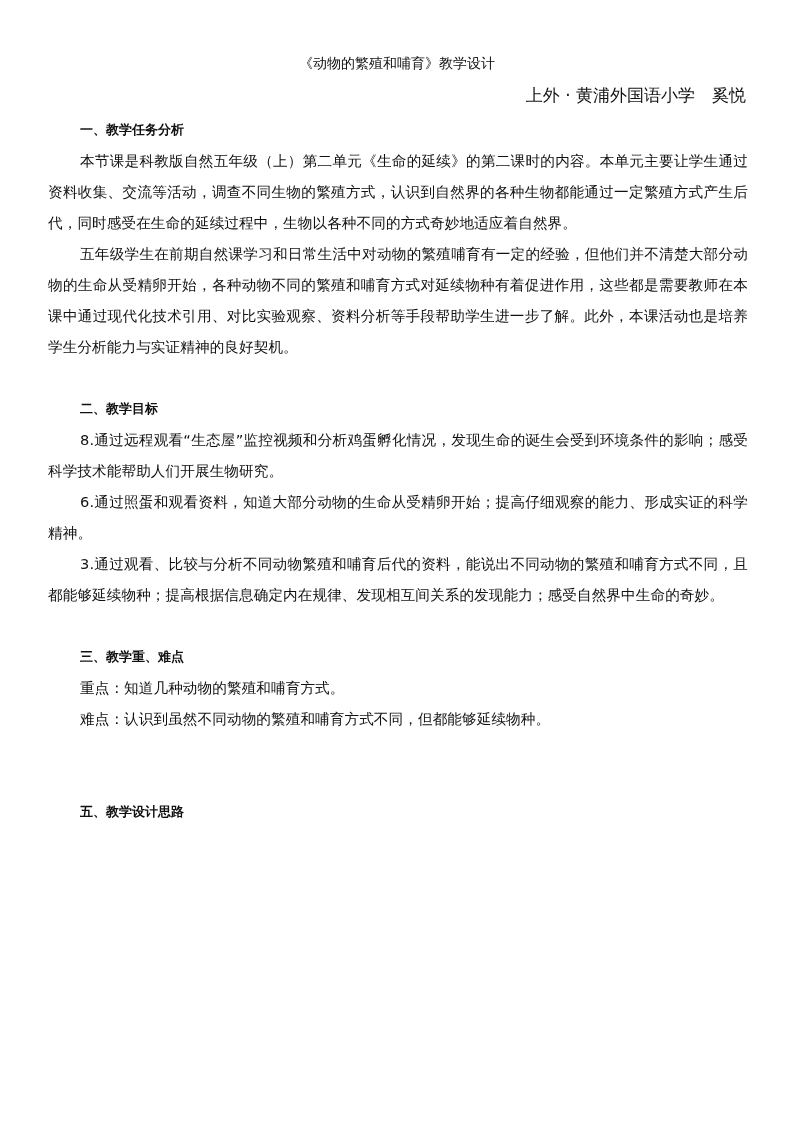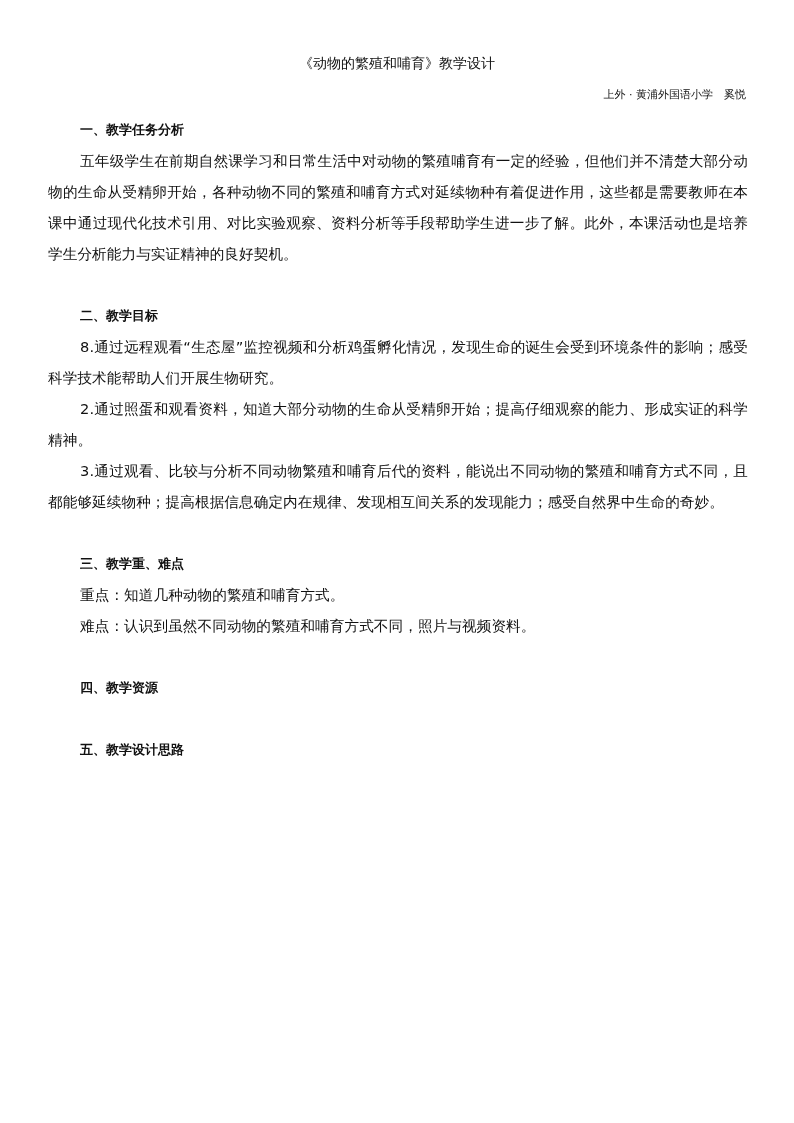--- a/index.html
+++ b/index.html
@@ -1,49 +1,49 @@
 <!DOCTYPE html>
 <html><head>
 <meta charset="utf-8">
 <style>
   html, body { margin: 0; padding: 0; background: #ffffff; }
   body { width: 794px; height: 1123px; position: relative; overflow: hidden;
          font-family: "DejaVu Sans", sans-serif; color: #111; }
   .page { position: absolute; left: 0; top: 0; width: 794px; height: 1118px; }
   .title { position: absolute; top: 52px; left: 0; width: 794px; text-align: center;
            font-size: 14px; line-height: 22px; font-family: "DejaVu Serif", serif; }
-  .author { position: absolute; top: 84px; right: 48px; font-size: 11px; line-height: 22px; }
+  .author { position: absolute; top: 84px; right: 48px; font-size: 17px; line-height: 22px; }
   .body-text { position: absolute; left: 48px; width: 700px; top: 114px; }
   .h { font-weight: bold; font-size: 13px; line-height: 31px; height: 31px; padding-left: 32px; }
   .p { font-size: 14.6px; line-height: 31px; text-indent: 32px; text-align: justify;
        letter-spacing: 0.1px; }
   .gap { height: 31px; }
 </style>
 </head>
 <body>
 
 <div class="page">
   <div class="title">《动物的繁殖和哺育》教学设计</div>
   <div class="author">上外 · 黄浦外国语小学　奚悦</div>
 
   <div class="body-text">
 
     <div class="h">一、教学任务分析</div>
+    <div class="p">本节课是科教版自然五年级（上）第二单元《生命的延续》的第二课时的内容。本单元主要让学生通过资料收集、交流等活动，调查不同生物的繁殖方式，认识到自然界的各种生物都能通过一定繁殖方式产生后代，同时感受在生命的延续过程中，生物以各种不同的方式奇妙地适应着自然界。</div>
     <div class="p">五年级学生在前期自然课学习和日常生活中对动物的繁殖哺育有一定的经验，但他们并不清楚大部分动物的生命从受精卵开始，各种动物不同的繁殖和哺育方式对延续物种有着促进作用，这些都是需要教师在本课中通过现代化技术引用、对比实验观察、资料分析等手段帮助学生进一步了解。此外，本课活动也是培养学生分析能力与实证精神的良好契机。</div>
     <div class="gap"></div>
 
     <div class="h">二、教学目标</div>
     <div class="p">8.通过远程观看“生态屋”监控视频和分析鸡蛋孵化情况，发现生命的诞生会受到环境条件的影响；感受科学技术能帮助人们开展生物研究。</div>
-    <div class="p">2.通过照蛋和观看资料，知道大部分动物的生命从受精卵开始；提高仔细观察的能力、形成实证的科学精神。</div>
+    <div class="p">6.通过照蛋和观看资料，知道大部分动物的生命从受精卵开始；提高仔细观察的能力、形成实证的科学精神。</div>
     <div class="p">3.通过观看、比较与分析不同动物繁殖和哺育后代的资料，能说出不同动物的繁殖和哺育方式不同，且都能够延续物种；提高根据信息确定内在规律、发现相互间关系的发现能力；感受自然界中生命的奇妙。</div>
     <div class="gap"></div>
 
     <div class="h">三、教学重、难点</div>
     <div class="p">重点：知道几种动物的繁殖和哺育方式。</div>
-    <div class="p">难点：认识到虽然不同动物的繁殖和哺育方式不同，照片与视频资料。</div>
+    <div class="p">难点：认识到虽然不同动物的繁殖和哺育方式不同，但都能够延续物种。</div>
     <div class="gap"></div>
 
-    <div class="h">四、教学资源</div>
     <div class="gap"></div>
 
     <div class="h">五、教学设计思路</div>
   </div>
 </div>
 
 </body></html>

